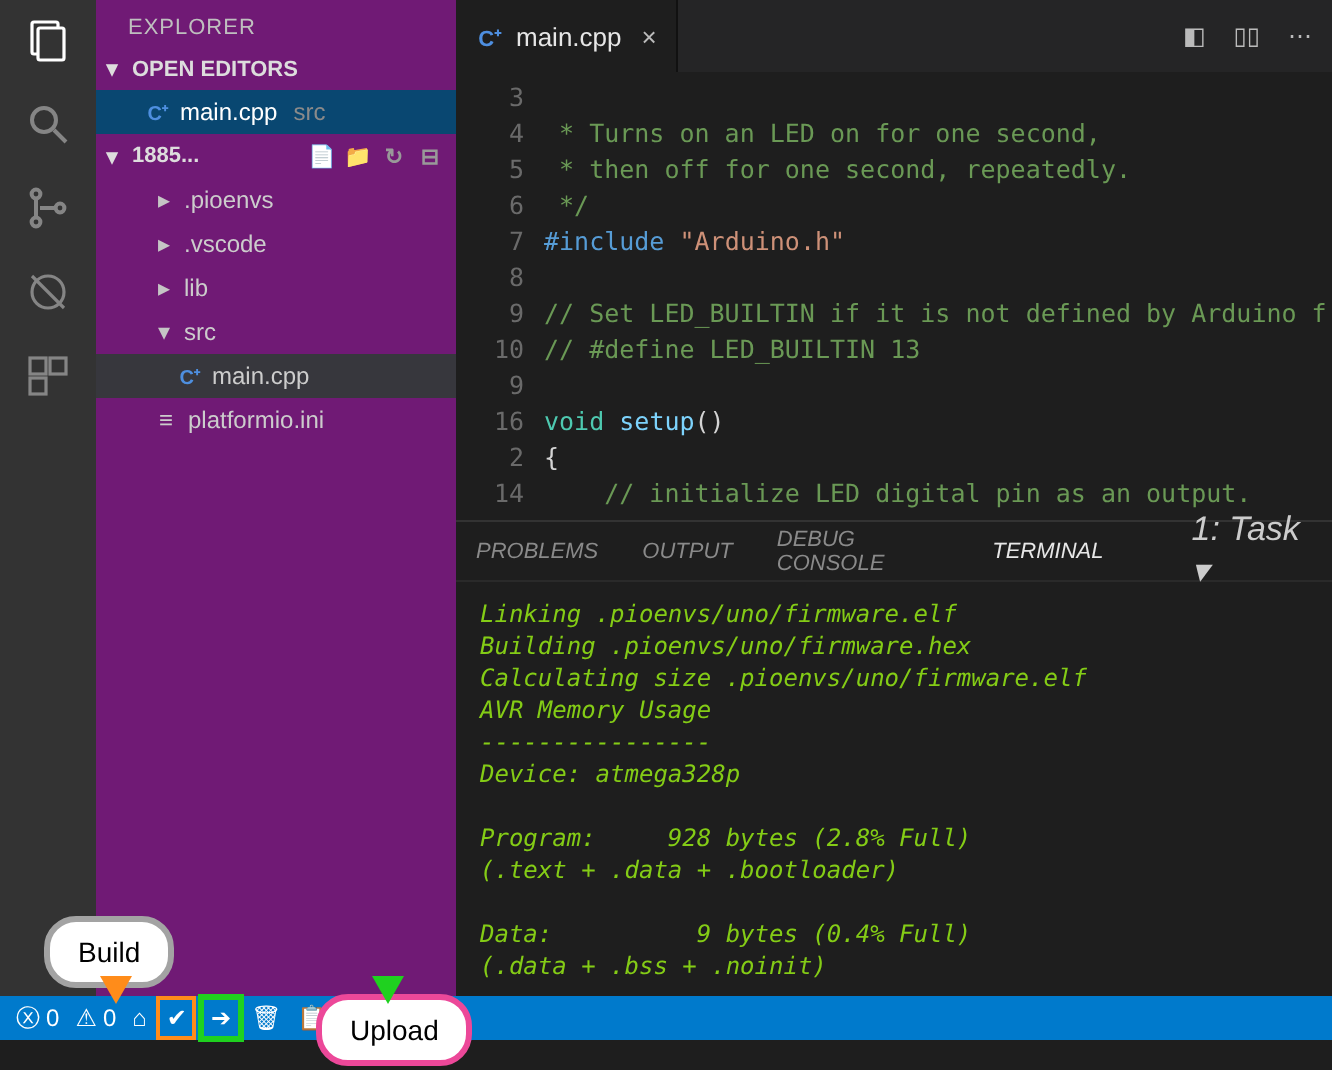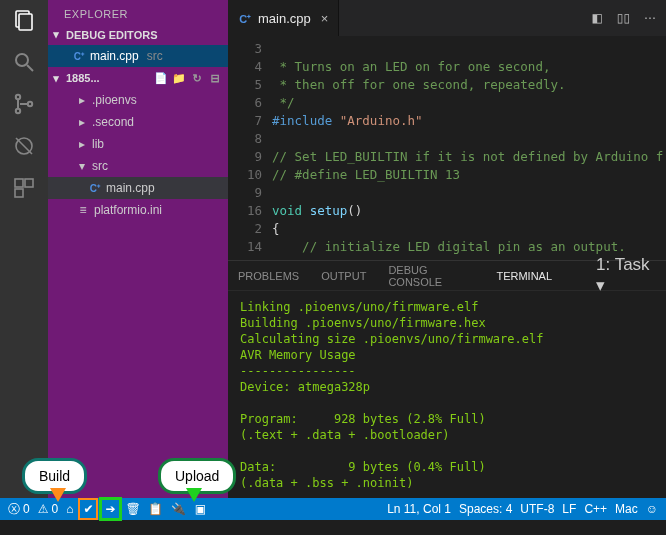--- a/index.html
+++ b/index.html
@@ -39,40 +39,40 @@
 
   .code { flex: 1; display: flex; font-family: Menlo, Consolas, monospace; font-size: 12.5px; line-height: 18px; overflow: hidden; }
   .gutter { width: 44px; text-align: right; color: #6a6a6a; padding: 4px 10px 4px 0; background: #1e1e1e; }
   .codelines { padding: 4px 0; white-space: pre; color: #d4d4d4; overflow: hidden; }
   .cmt { color: #6a9955; }
   .typ { color: #4ec9b0; }
   .fn { color: #7dd3fc; }
   .str { color: #ce9178; }
   .inc { color: #569cd6; }
 
-  .panel { height: 238px; border-top: 1px solid #333; background: #1e1e1e; display: flex; flex-direction: column; }
+  .panel { height: 238px; border-top: 1px solid #333; background: #1e1e1e; display: flex; flex-direction: column; font-style: italic; }
   .ptabs { display: flex; align-items: center; height: 30px; padding: 0 10px; gap: 22px; color: #8a8a8a; font-size: 11px; border-bottom: 1px solid #2a2a2a; }
   .ptab.active { color: #e7e7e7; }
   .ptabs .pspacer { flex: 1; }
   .taskdd { color: #ccc; font-size: 17px; }
   .term { flex: 1; padding: 8px 12px; font-family: Menlo, Consolas, monospace; font-size: 12px; line-height: 16px; color: #84cc16; white-space: pre; overflow: hidden; }
 
   
   .status { height: 22px; background: #007acc; color: #fff; display: flex; align-items: center; font-size: 12px; padding: 0 8px; gap: 10px; }
   .status .grp { display: flex; align-items: center; gap: 8px; }
   .status .seg { display: inline-flex; align-items: center; gap: 3px; cursor: pointer; }
   .status .spacer { flex: 1; }
   .hl-orange { outline: 2px solid #ff8c1a; outline-offset: 1px; padding: 1px 2px; }
   .hl-green { outline: 3px solid #1fd11f; outline-offset: 1px; padding: 1px 2px; }
 
   
   .callout { position: absolute; z-index: 50; }
   .bubble { background: #fff; color: #000; border-radius: 16px; padding: 7px 14px; font-size: 14px; display: inline-block; }
-  .b-orange { border: 3px solid #0f766e; }
-  .b-green { border: 3px solid #15803d; }
+  .b-orange { border: 3px solid #a3a3a3; }
+  .b-green { border: 3px solid #ec4899; margin-top: 39px; }
   .tail { position: absolute; width: 0; height: 0; }
   .tail-o { border-left: 8px solid transparent; border-right: 8px solid transparent; border-top: 14px solid #ff8c1a; left: 28px; top: 30px; }
   .tail-g { border-left: 8px solid transparent; border-right: 8px solid transparent; border-top: 14px solid #1fd11f; left: 28px; top: 30px; }
 
   .wrap { position: relative; width: 666px; height: 535px; }
 </style>
 </head>
 <body>
 
 <div class="wrap">
@@ -101,21 +101,21 @@
             <rect x="3" y="3" width="8" height="8"></rect>
             <rect x="13" y="3" width="8" height="8"></rect>
             <rect x="3" y="13" width="8" height="8"></rect>
           </svg></span>
   </div>
 
   <div class="sidebar">
     <div class="side-title">EXPLORER</div>
     <div class="section-head">
       <span class="chevr">▾</span>
-      <span>DEBUG EDITORS</span>
+      <span>OPEN EDITORS</span>
     </div>
     <div class="tree" id="open-editors">
           <div class="tree-row open">
             <span class="ind" style="width:14px"></span>
             <span class="fi fi-cpp">C⁺</span>
             <span>main.cpp</span>
             <span class="dim">src</span>
           </div>
         </div>
 
@@ -131,21 +131,21 @@
     </div>
     <div class="tree" id="file-tree">
           <div class="tree-row">
             <span class="ind" style="width:18px"></span>
             <span class="chevr fi-dir">▸</span>
             <span>.pioenvs</span>
           </div>
           <div class="tree-row">
             <span class="ind" style="width:18px"></span>
             <span class="chevr fi-dir">▸</span>
-            <span>.second</span>
+            <span>.vscode</span>
           </div>
           <div class="tree-row">
             <span class="ind" style="width:18px"></span>
             <span class="chevr fi-dir">▸</span>
             <span>lib</span>
           </div>
           <div class="tree-row">
             <span class="ind" style="width:18px"></span>
             <span class="chevr fi-dir">▾</span>
             <span>src</span>
@@ -240,23 +240,14 @@
     <span class="seg">⚠ <span>0</span></span>
     <span class="seg">⌂</span>
     <span class="seg hl-orange">✔</span>
     <span class="seg hl-green">➔</span>
     <span class="seg">🗑</span>
     <span class="seg">📋</span>
     <span class="seg">🔌</span>
     <span class="seg">▣</span>
   </div>
   <div class="spacer"></div>
-  <div class="grp">
-    <span class="seg">Ln 11, Col 1</span>
-    <span class="seg">Spaces: 4</span>
-    <span class="seg">UTF-8</span>
-    <span class="seg">LF</span>
-    <span class="seg">C++</span>
-    <span class="seg">Mac</span>
-    <span class="seg">☺</span>
-  </div>
 </div>
 </div>
 
 </body></html>

